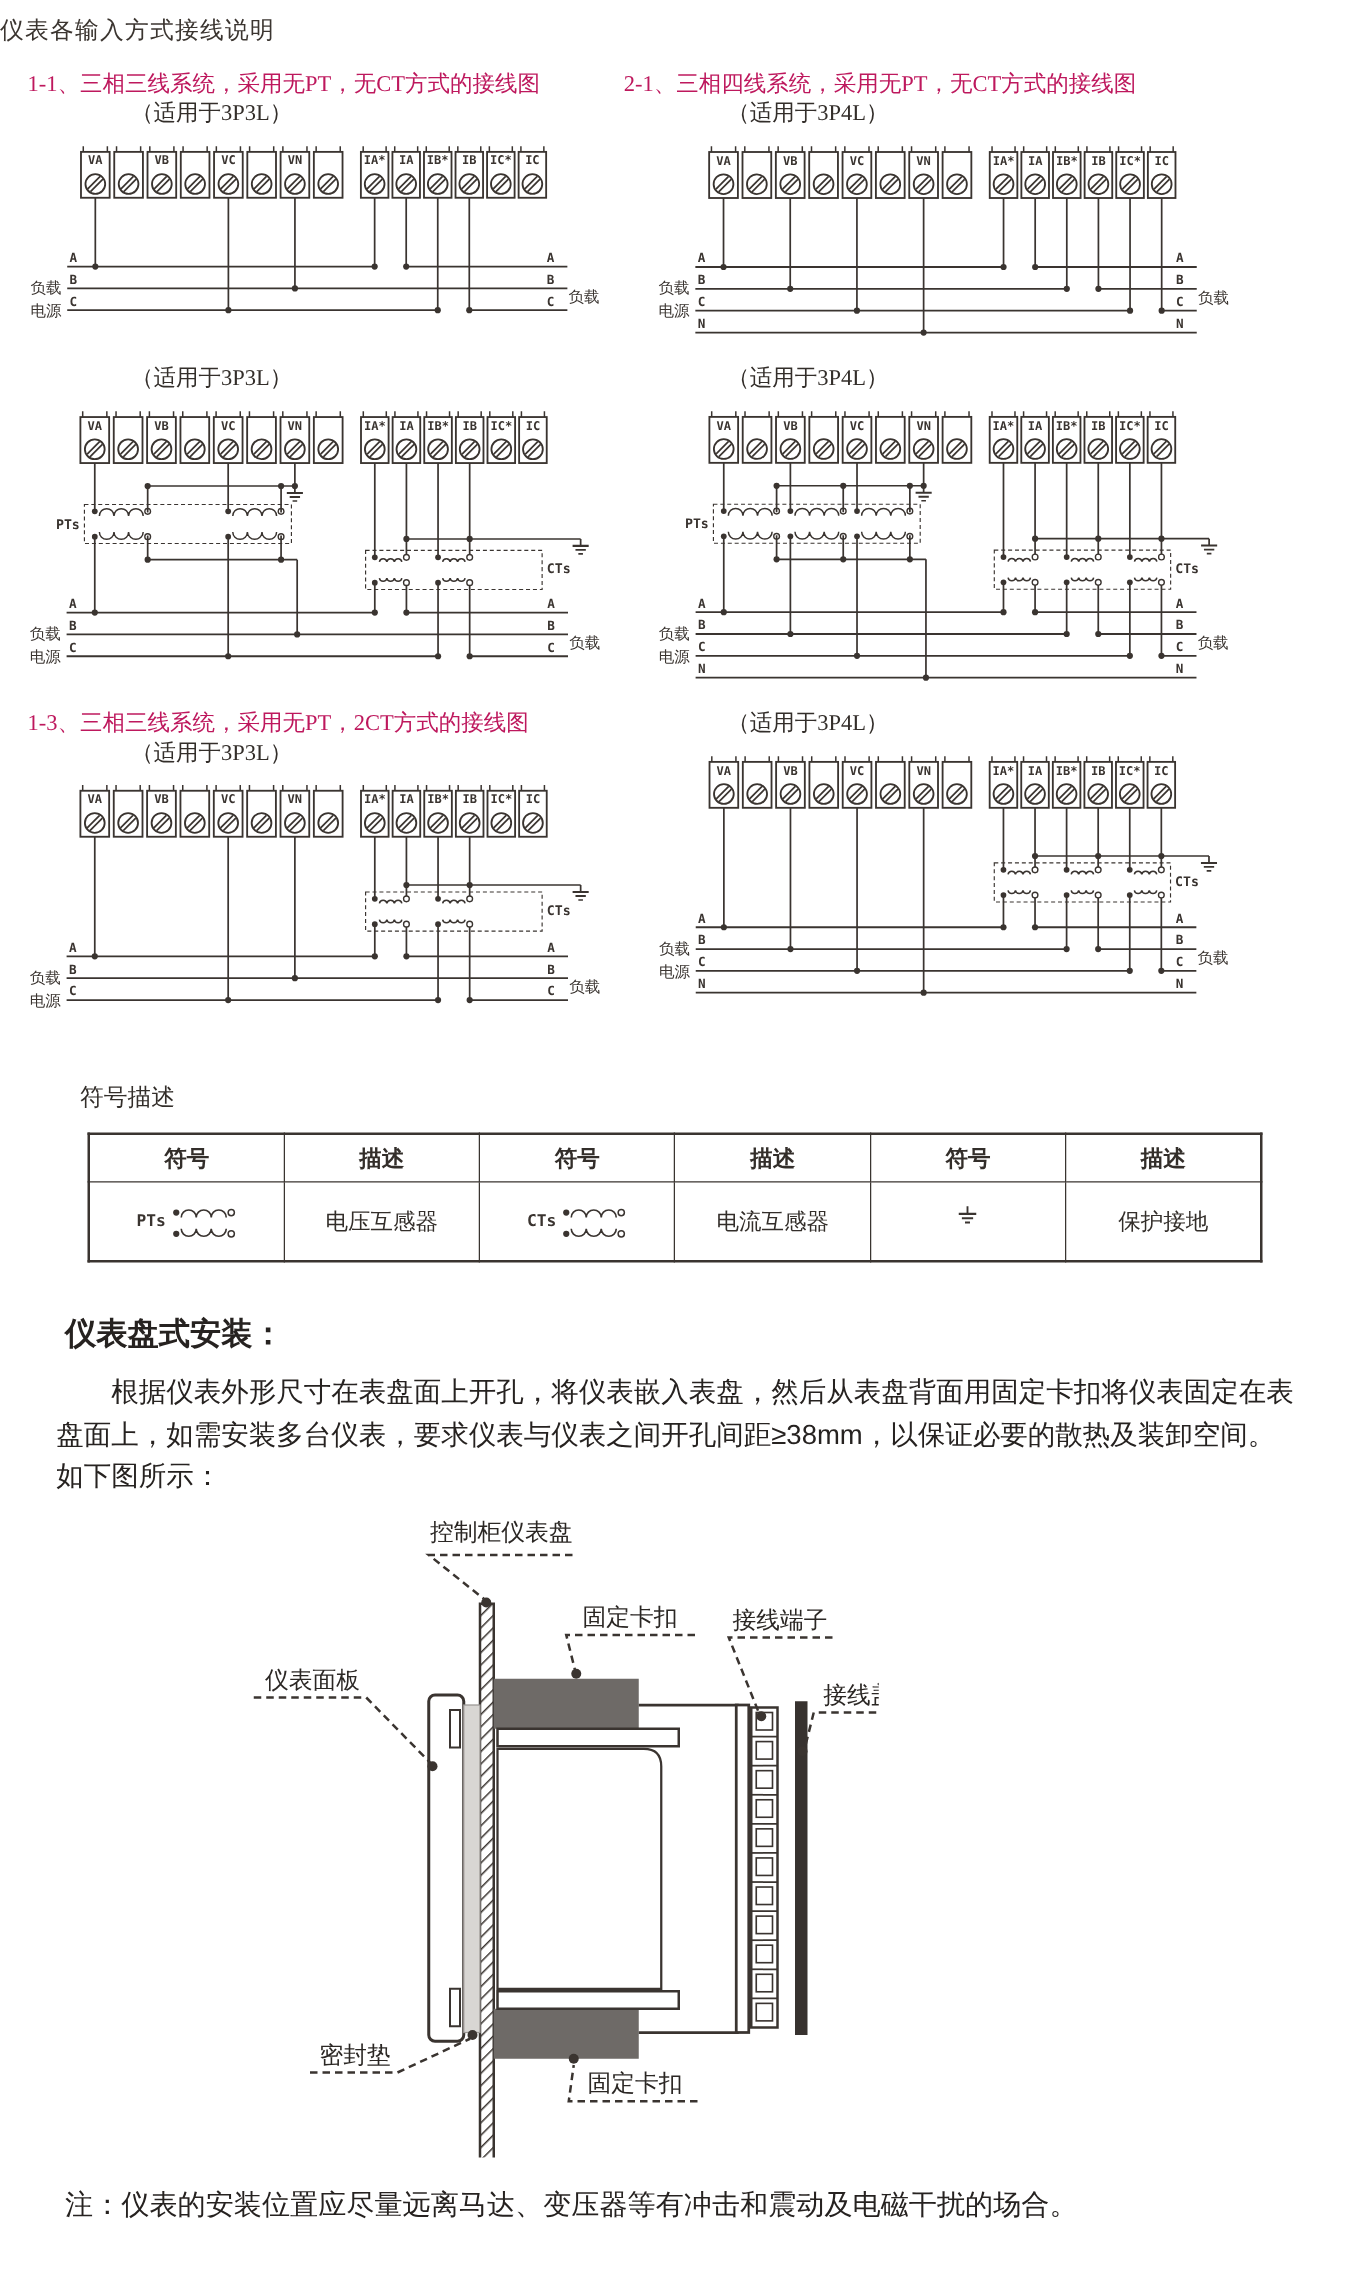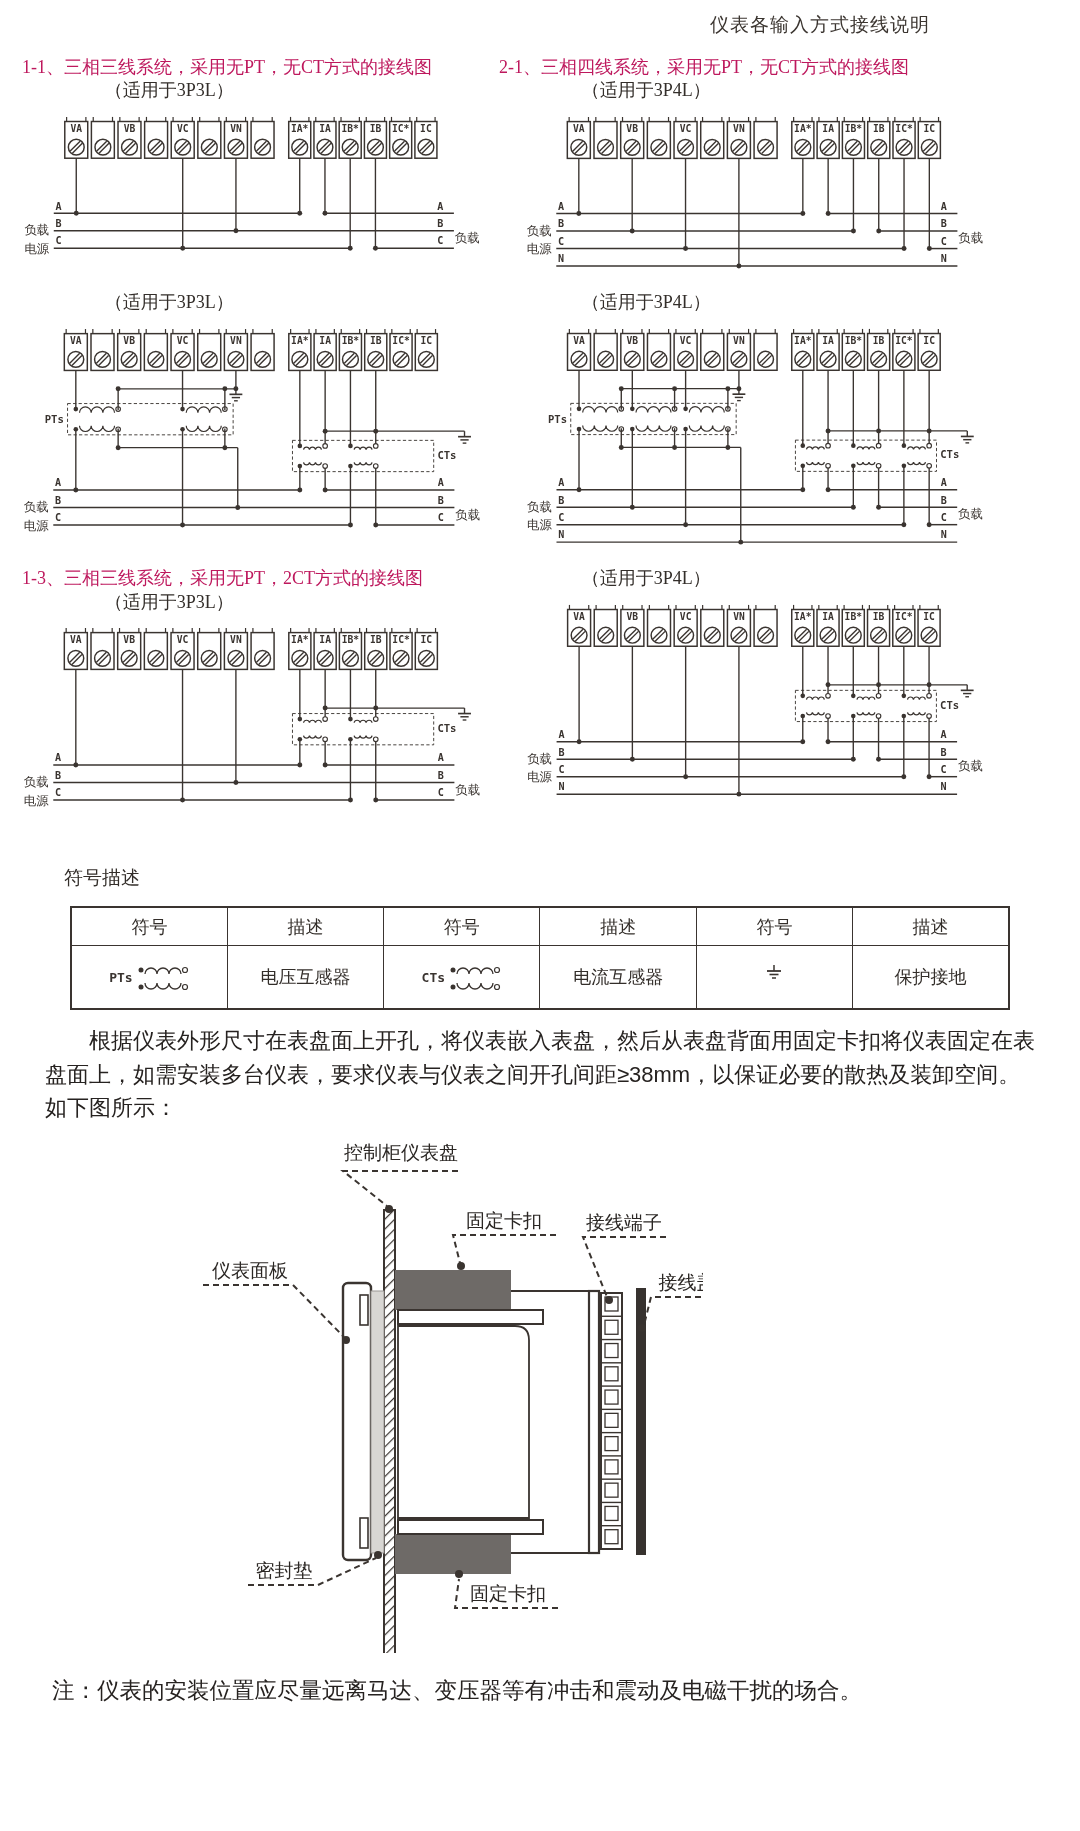--- a/index.html
+++ b/index.html
@@ -1,33 +1,33 @@
 <!DOCTYPE html>
 <html><head>
 <meta charset="utf-8">
 <style>
   *{margin:0;padding:0;box-sizing:border-box}
   html,body{background:#fff}
   .page{position:relative;width:1080px;height:1831px;background:#fff;overflow:hidden;color:#332e2b}
-  .doc-title{font:19px/1.3 "Liberation Serif","DejaVu Serif",serif;text-align:right;padding-top:13px;padding-right:150px;letter-spacing:1px;color:#3b3530}
+  .doc-title{font:19px/1.3 "Liberation Serif","DejaVu Serif",serif;text-align:left;padding-top:13px;padding-right:150px;letter-spacing:1px;color:#3b3530}
   .dg-grid{display:grid;grid-template-columns:477px auto;padding-left:22px;margin-top:18px}
   .dg-block{margin-bottom:12px}
   .dg-h1{font:18px/1.32 "Liberation Serif","DejaVu Serif",serif;white-space:nowrap;color:#be185d}
   .dg-h2{font:18px/1.32 "Liberation Serif","DejaVu Serif",serif;padding-left:4.6em;color:#332e2a}
   svg.wiring{display:block;margin-top:13px}
   .dg-block.right svg.wiring{margin-left:26px}
   .tlab{font-family:"DejaVu Sans Mono",monospace;font-size:10.5px;font-weight:700;fill:#3a3430}
   .blab{font-family:"DejaVu Sans Mono",monospace;font-size:11px;font-weight:700;fill:#3a3430}
   .cn{font-family:"Liberation Serif","DejaVu Serif",serif;font-size:13.5px;fill:#3a3430}
   .ptl{font-family:"DejaVu Sans Mono",monospace;font-size:11.5px;font-weight:700;fill:#3a3430}
   .figlab{font-family:"Liberation Sans","DejaVu Sans",sans-serif;font-size:19px;fill:#2b2724}
   .sym-heading{font:19px "Liberation Serif","DejaVu Serif",serif;margin:40px 0 0 64px;color:#332e2a}
   table.sym-table{border-collapse:collapse;table-layout:fixed;margin:15px 0 0 70px;width:940px;border:2.5px solid #3a3430}
   table.sym-table th,table.sym-table td{border:1.6px solid #3a3430;text-align:center;vertical-align:middle;font:18px "Liberation Serif","DejaVu Serif",serif;color:#332e2a}
-  table.sym-table th{height:38px;font-weight:400}
+  table.sym-table th{height:38px;font-weight:700}
   table.sym-table td{height:64px}
   .symwrap{display:inline-flex;align-items:center;gap:3px}
   .symlab{font:700 13px "DejaVu Sans Mono",monospace;color:#3a3430}
   .symsvg{width:54px;height:32px}
   .symsvg.earth{width:36px;height:26px}
   .inst-heading{font:700 25px "Liberation Sans","DejaVu Sans",sans-serif;margin:40px 0 0 52px;color:#262220}
   .inst-para{font:22px/1.52 "Liberation Sans","DejaVu Sans",sans-serif;margin:14px 40px 0 45px;text-indent:2em;color:#262220}
   svg.inst-fig{display:block;margin:8px 0 0 193px;width:510px;height:520px}
   .note{font:22.5px "Liberation Sans","DejaVu Sans",sans-serif;margin:22px 40px 0 52px;color:#262220}
 </style>
@@ -1106,20 +1106,21 @@
                 <line x1="13.5" y1="12.5" x2="22.5" y2="12.5" stroke="#3a3430" stroke-width="1.6"></line>
                 <line x1="16" y1="16" x2="20" y2="16" stroke="#3a3430" stroke-width="1.5"></line>
               </g>
             </svg>
         </td>
         <td>保护接地</td>
       </tr>
     </tbody>
   </table>
 
+  <div class="inst-heading">仪表盘式安装：</div>
   <div class="inst-para">根据仪表外形尺寸在表盘面上开孔，将仪表嵌入表盘，然后从表盘背面用固定卡扣将仪表固定在表盘面上，如需安装多台仪表，要求仪表与仪表之间开孔间距≥38mm，以保证必要的散热及装卸空间。如下图所示：</div>
 
   <svg class="inst-fig" id="instFig" viewBox="0 0 510 520">
       <defs>
         <pattern id="hatch" width="7" height="7" patternUnits="userSpaceOnUse" patternTransform="rotate(45)">
           <rect width="7" height="7" fill="#fff"></rect>
           <line x1="0" y1="0" x2="0" y2="7" stroke="#3a3430" stroke-width="2.4"></line>
         </pattern>
       </defs>
       <g>

